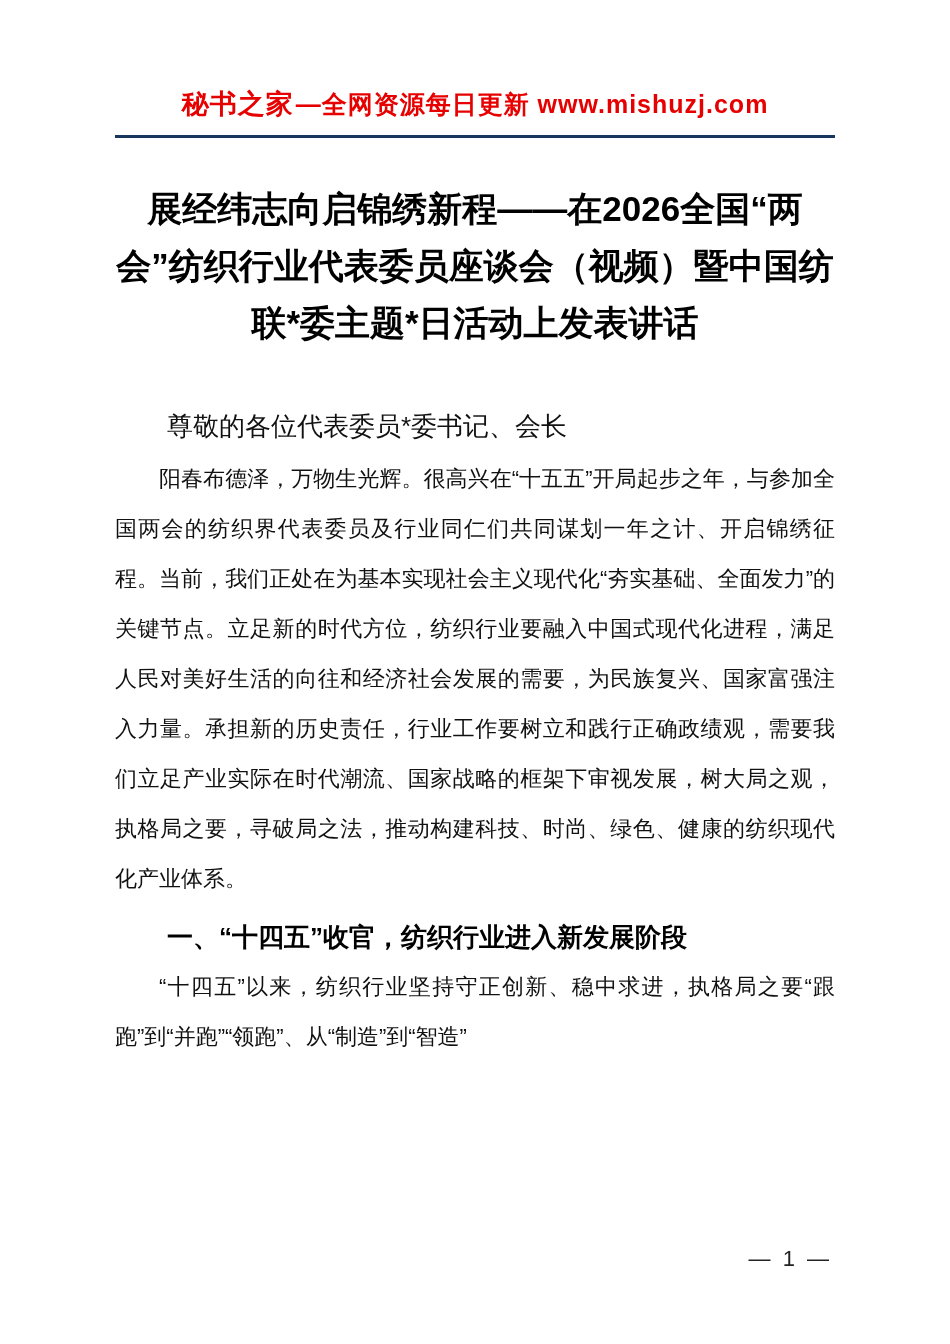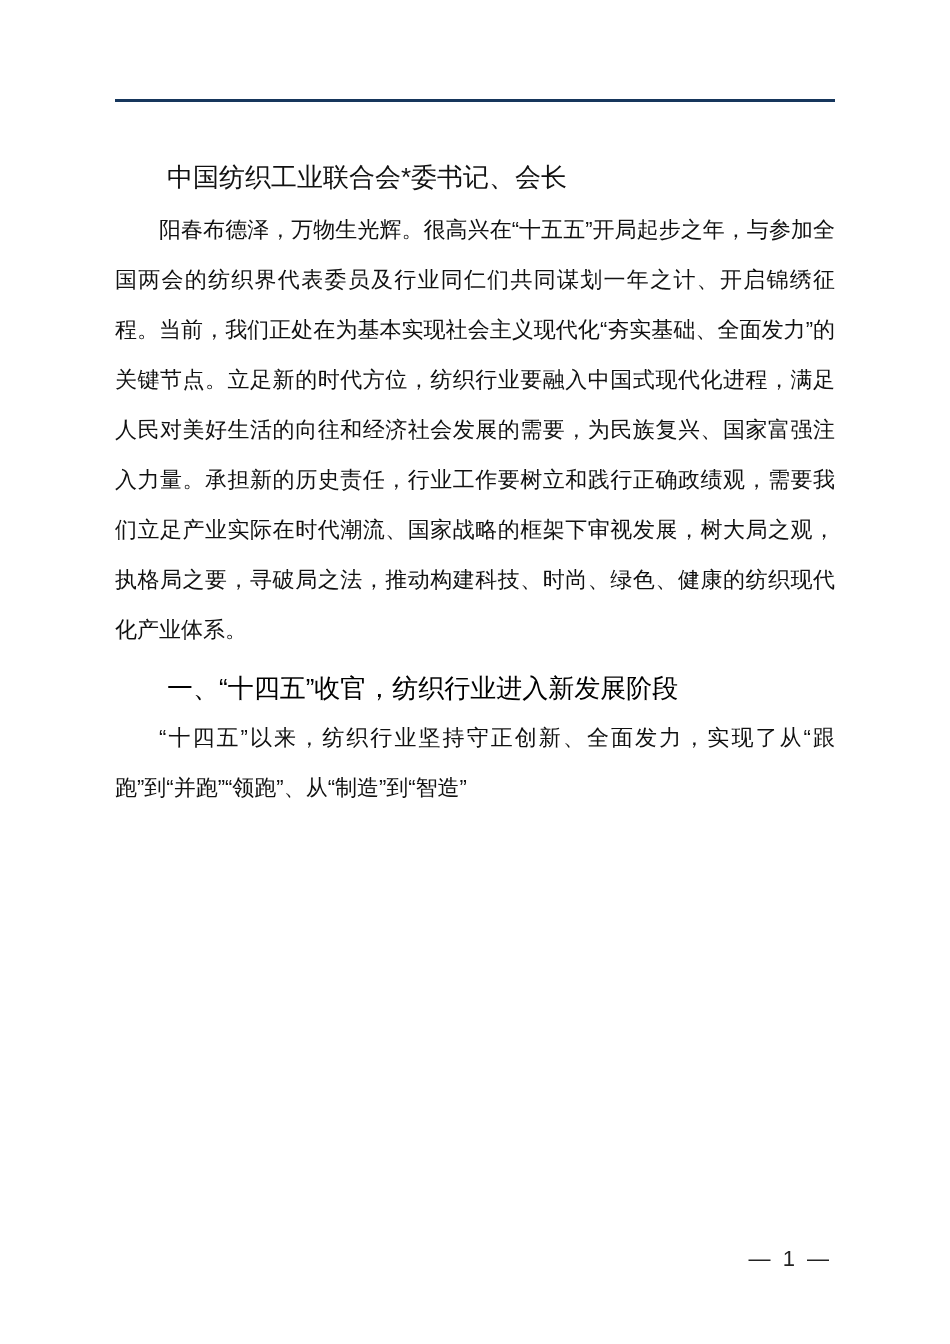--- a/index.html
+++ b/index.html
@@ -59,49 +59,53 @@
     font-size: 22px;
     line-height: 50px;
     text-align: justify;
     text-indent: 2em;
     color: #111;
   }
 
   .section-heading {
     font-size: 26px;
     line-height: 50px;
-    font-weight: 400;
+    font-weight: 700;
     text-indent: 2em;
     margin-top: 8px;
     color: #000;
   }
 
   .page-number {
     position: absolute;
     right: 118px;
     bottom: 72px;
     font-size: 22px;
     letter-spacing: 3px;
     color: #222;
   }
 </style>
 </head>
 <body>
 
 <div class="page">
 
+  <div class="site-header">
+    <span class="brand">秘书之家</span><span>—全网资源每日更新 www.mishuzj.com</span>
+  </div>
 
   <div class="header-rule"></div>
 
+  <h1 class="doc-title">展经纬志向启锦绣新程——在2026全国“两会”纺织行业代表委员座谈会（视频）暨中国纺联*委主题*日活动上发表讲话</h1>
 
-  <div class="meta-line author-line">中国纺织工业联合会*委书记、会长</div>
+  <div class="meta-line author-line">尊敬的各位代表委员*委书记、会长</div>
 
 
 
   <p class="para">阳春布德泽，万物生光辉。很高兴在“十五五”开局起步之年，与参加全国两会的纺织界代表委员及行业同仁们共同谋划一年之计、开启锦绣征程。当前，我们正处在为基本实现社会主义现代化“夯实基础、全面发力”的关键节点。立足新的时代方位，纺织行业要融入中国式现代化进程，满足人民对美好生活的向往和经济社会发展的需要，为民族复兴、国家富强注入力量。承担新的历史责任，行业工作要树立和践行正确政绩观，需要我们立足产业实际在时代潮流、国家战略的框架下审视发展，树大局之观，执格局之要，寻破局之法，推动构建科技、时尚、绿色、健康的纺织现代化产业体系。</p>
 
   <div class="section-heading">一、“十四五”收官，纺织行业进入新发展阶段</div>
 
-  <p class="para">“十四五”以来，纺织行业坚持守正创新、全面发力，实现了从“跟跑”到“并跑”“领跑”、从“制造”到“智造”</p>
+  <p class="para">“十四五”以来，纺织行业坚持守正创新、稳中求进，执格局之要“跟跑”到“并跑”“领跑”、从“制造”到“智造”</p>
 
   <div class="page-number">— 1 —</div>
 
 </div>
 
 </body></html>

